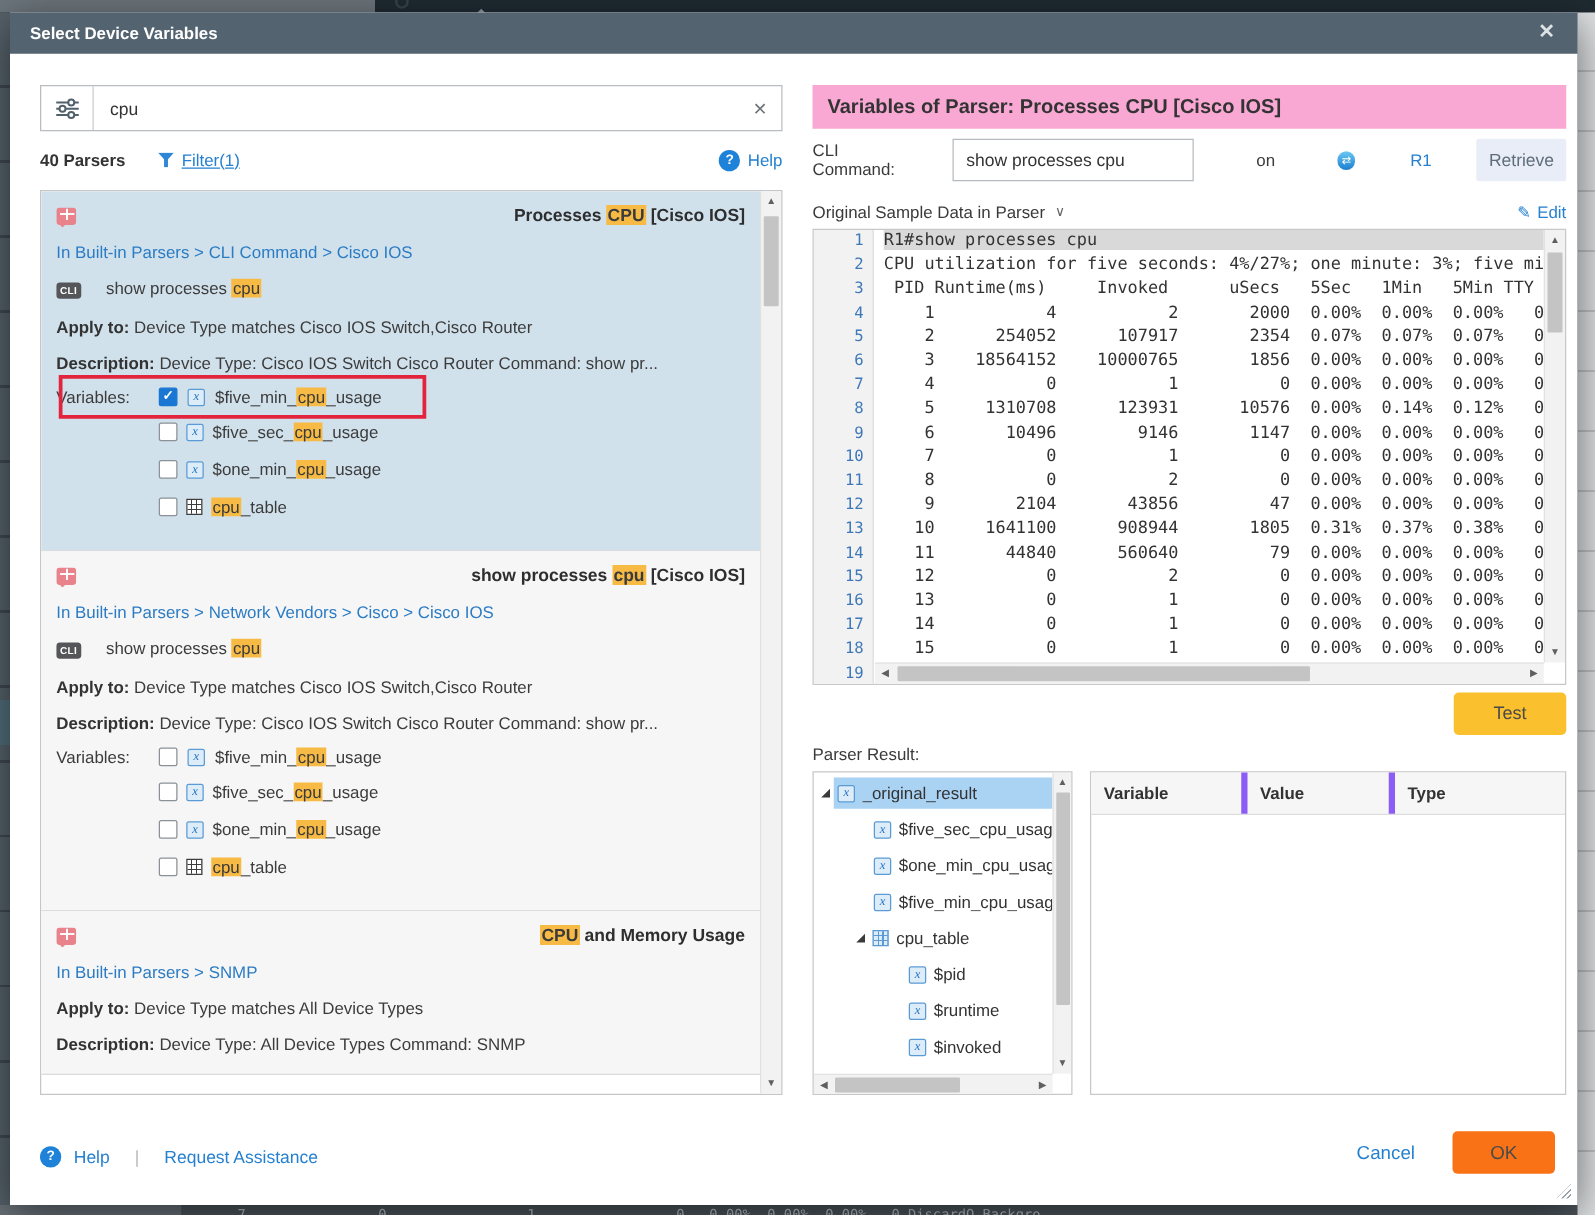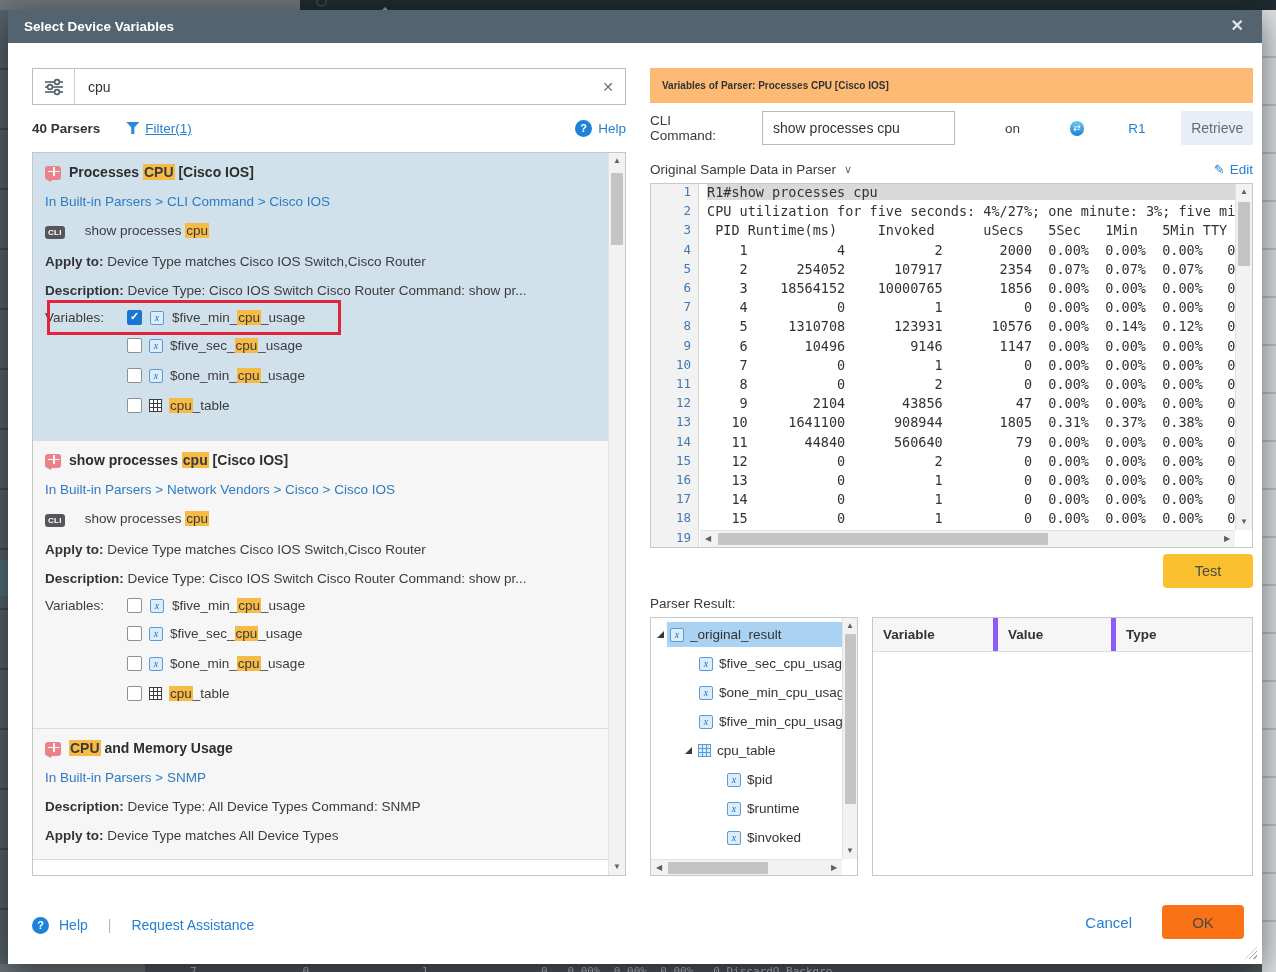--- a/index.html
+++ b/index.html
@@ -43,21 +43,21 @@
   .head-help { margin-left:auto; display:flex; align-items:center; gap:6px; color:#2580d0; font-size:13.5px; cursor:pointer; }
   .help-icon { width:17px; height:17px; border-radius:50%; background:#1d82d8; color:#fff; font-size:11px; font-weight:bold;
                text-align:center; line-height:17px; }
 
   .parserlist { position:absolute; left:24px; top:142px; width:594px; height:724px; border:1px solid #c6c6c6;
                 background:#fff; overflow:hidden; }
   .plist-inner { position:absolute; left:0; top:0; right:17px; bottom:0; overflow:hidden; }
   .card { position:relative; padding:10px 12px 14px 12px; font-size:13.5px; color:#3c3c3c; border-bottom:1px solid #dcdcdc; }
   .card.sel { background:#d0e1ec; }
   .card.alt { background:#f6f6f6; }
-  .crow { margin-bottom:10px; line-height:19px; white-space:nowrap; overflow:hidden; }
+  .crow { margin-bottom:10px; line-height:19px; white-space:nowrap; overflow:hidden;justify-content:space-between; }
   .crow:last-child { margin-bottom:0; }
   .ctitle { font-weight:bold; color:#2e2e2e; font-size:14px; display:flex; align-items:center; gap:8px; }
   .cpath { color:#2b7cc4; }
   .hl { background:#f7ba45; color:#3b3b3b; padding:0 1px; }
   .blabel { font-weight:bold; color:#333; }
   .var-row { display:flex; align-items:center; gap:7px; margin-bottom:11px; line-height:19px; }
   .var-row.ind { margin-left:82px; }
   .vars-lead { display:flex; align-items:center; gap:8px; margin-bottom:11px; }
   .vars-lead .vlbl { width:74px; }
 
@@ -90,22 +90,22 @@
 
   
   .vsb { position:absolute; right:0; top:0; width:17px; background:#f2f2f2; border-left:1px solid #e2e2e2; }
   .vsb .arr { position:absolute; left:0; width:100%; height:16px; text-align:center; color:#606060; font-size:8px; line-height:16px; }
   .vsb .thumb { position:absolute; left:2px; width:12px; background:#c4c4c4; border-radius:1px; }
   .hsb { position:absolute; bottom:0; height:17px; background:#f2f2f2; border-top:1px solid #e2e2e2; }
   .hsb .arr { position:absolute; top:0; width:16px; height:100%; text-align:center; color:#606060; font-size:8px; line-height:16px; }
   .hsb .thumb { position:absolute; top:2px; height:12px; background:#c4c4c4; border-radius:1px; }
 
   
-  .panelhead { position:absolute; left:642px; top:58px; width:603px; height:35px; background:#fdba74;
-               font-size:10px; font-weight:bold; color:#333; line-height:35px; padding-left:12px; }
+  .panelhead { position:absolute; left:642px; top:58px; width:603px; height:35px; background:#f9a8d4;
+               font-size:16px; font-weight:bold; color:#333; line-height:35px; padding-left:12px; }
   .clirow { position:absolute; left:642px; top:100px; width:603px; height:36px; display:flex; align-items:center;gap:36px; }
   .clirow .lbl { font-size:13.5px; color:#3a3a3a; margin-right:10px; }
   .cli-input { width:215px; height:34px; border:1px solid #b6bac0; font:14px "Liberation Sans",sans-serif; color:#333;
                padding-left:10px; outline:none; }
   .on-lbl { font-size:13.5px; color:#3a3a3a; margin:0 14px 0 14px; }
   .router-icon { width:24px; height:15px; border-radius:7px; background:linear-gradient(#6cc8f2,#1a7fd0);
                  color:#fff; font-size:9px; text-align:center; line-height:15px; margin-right:8px; }
   .router-icon::after { content:"⇄"; }
   .dev-link { color:#2580d0; font-size:13.5px; cursor:pointer; }
   .retrieve-btn { margin-left:auto; width:122px; height:34px; background:#e9edf8; color:#5e6e7a; font-size:14px;
@@ -276,22 +276,22 @@
           <span><span></span><span class="hl">cpu</span><span>_table</span></span>
         </div>
       </div>
 
       <div class="card alt">
         <div class="crow ctitle">
           <span class="parser-icon"></span>
           <span><span></span><span class="hl">CPU</span><span> and Memory Usage</span></span>
         </div>
         <div class="crow cpath">In Built-in Parsers &gt; SNMP</div>
+        <div class="crow"><span class="blabel">Apply to:</span><span> Device Type matches All Device Types</span></div>
         <div class="crow"><span class="blabel">Description:</span><span> Device Type: All Device Types Command: SNMP</span></div>
-        <div class="crow"><span class="blabel">Apply to:</span><span> Device Type matches All Device Types</span></div>
 
       </div>
     </div>
 
     <div class="vsb" style="top:0; bottom:0; height:auto;">
       <span class="arr" style="top:0;">▲</span>
       <div class="thumb" style="top:20px; height:72px;"></div>
       <span class="arr" style="bottom:0;">▼</span>
     </div>
   </div>

